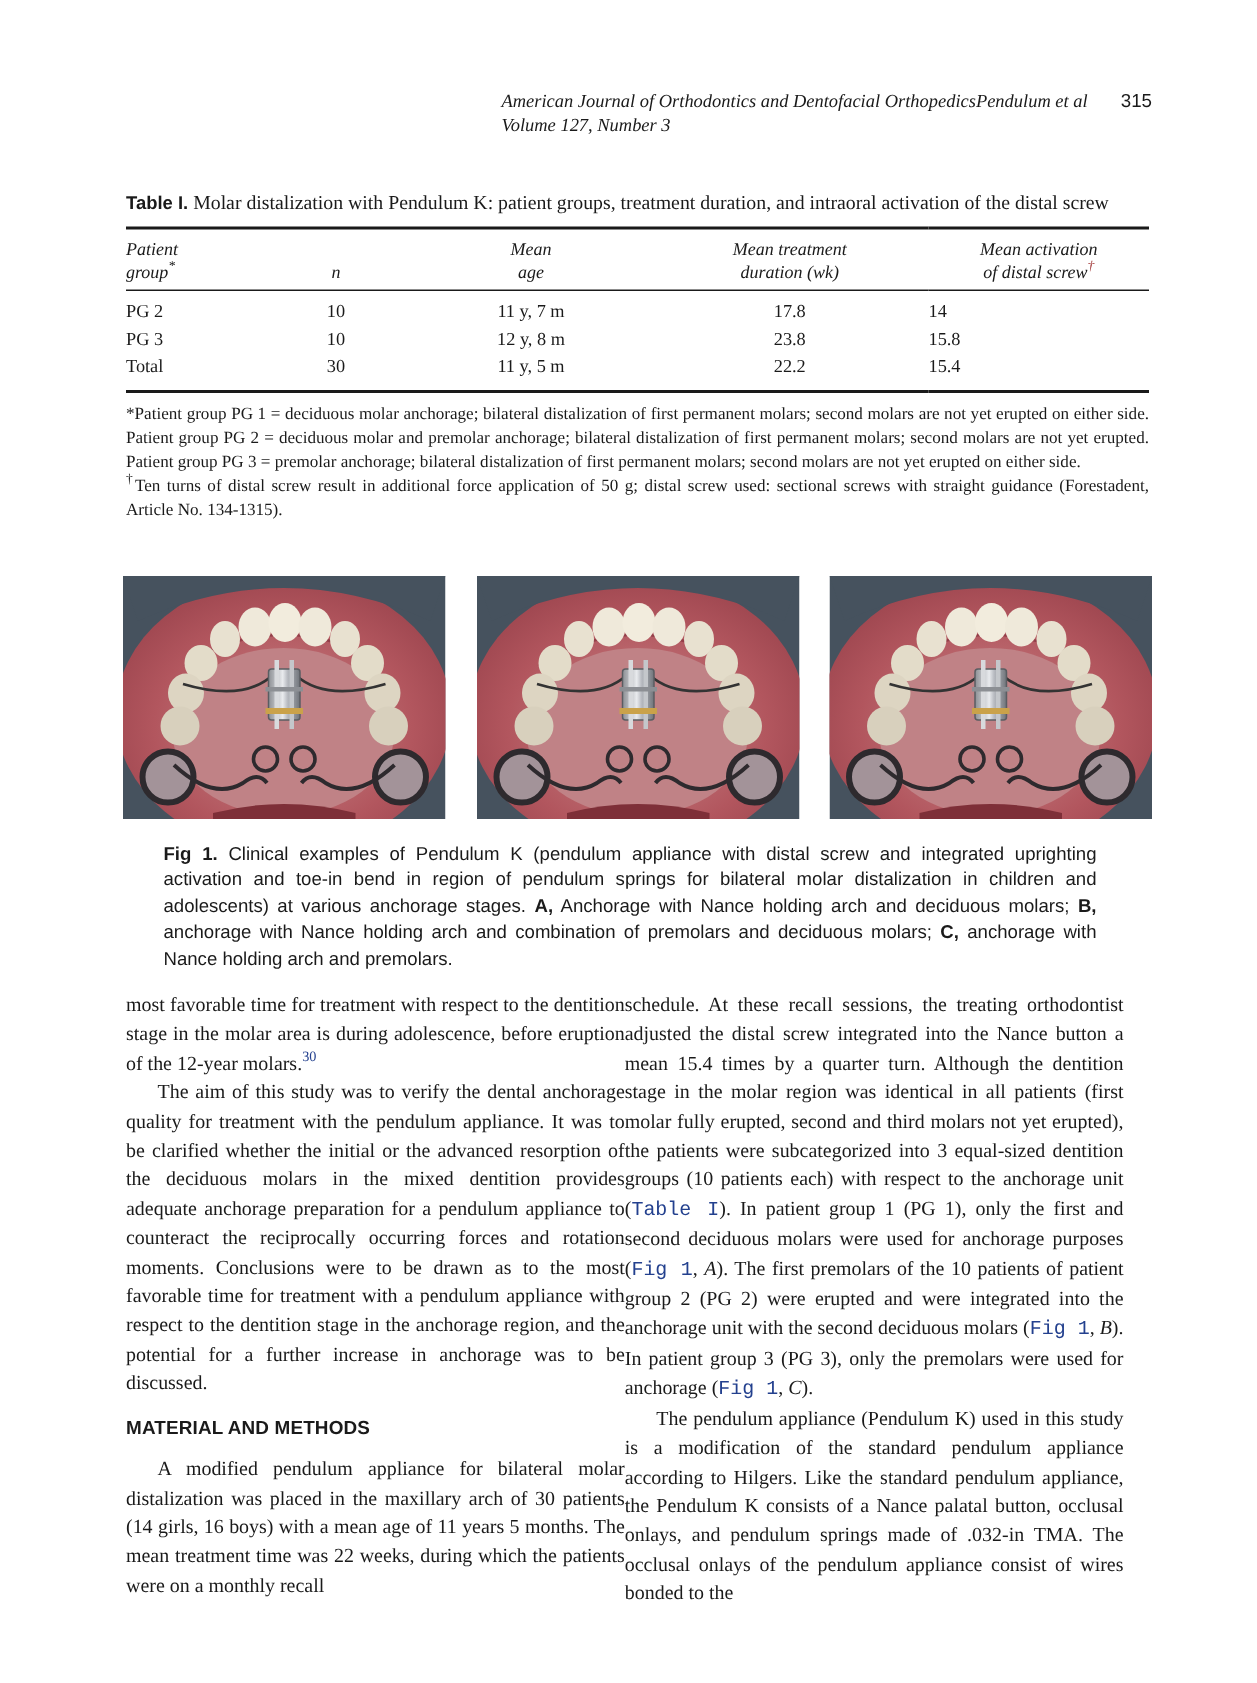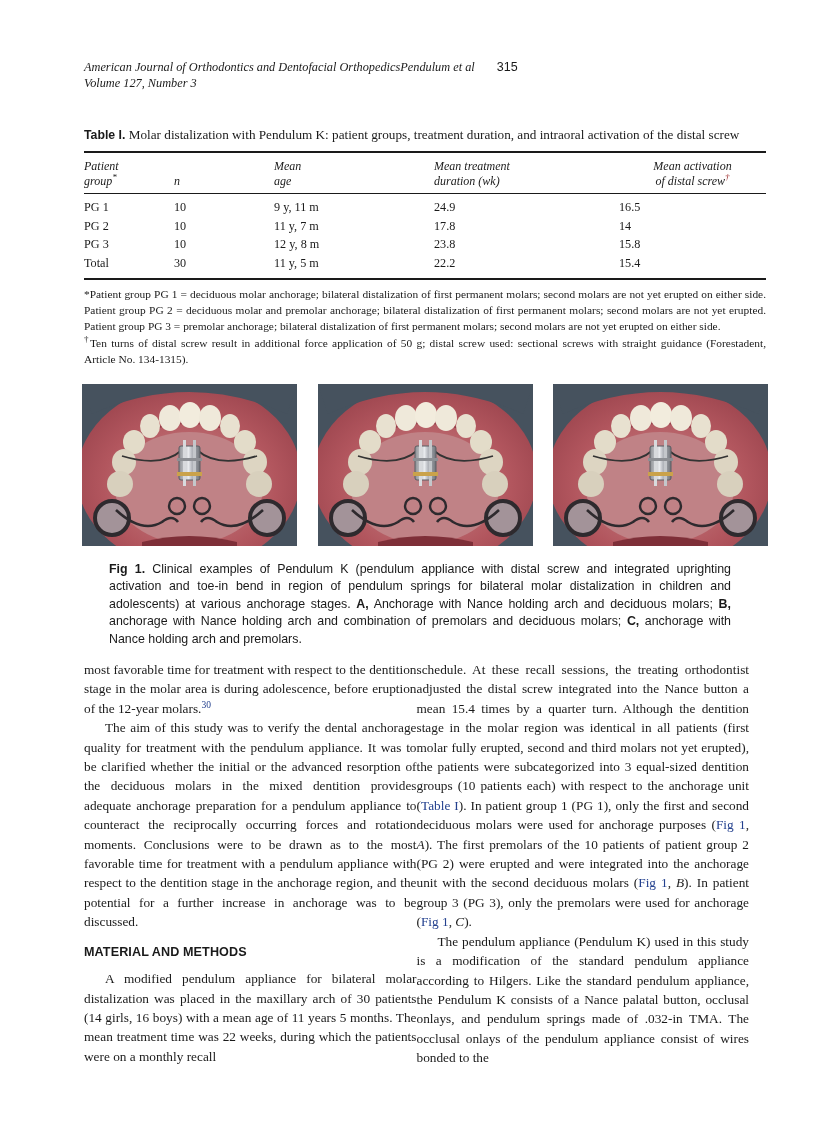--- a/index.html
+++ b/index.html
@@ -9,21 +9,21 @@
     width: 838px; height: 1122px;
     margin: 0 auto;
     background: #ffffff;
     font-family: "Liberation Serif", serif;
     color: #1a1a1a;
     overflow: hidden;
   }
   
   .running-head {
     position: absolute; top: 60px; left: 84px; right: 70px;
-    display: flex; justify-content: flex-start; align-items: flex-start;
+    display: flex; justify-content: flex-end; align-items: flex-start;
     font-size: 12.3px; line-height: 15.5px;
   }
   .running-head .left { font-style: italic; }
   .running-head .right { white-space: nowrap; }
   .running-head .authors { font-style: italic; }
   .running-head .pagenum { font-weight: normal; font-style: normal; margin-left: 19px; font-family: "Liberation Sans", sans-serif; font-size: 12.5px; }
   
   .table-block { position: absolute; top: 126px; left: 84px; width: 682px; }
   .tbl-caption { font-size: 13.2px; line-height: 18px; margin-bottom: 7px; }
   .tbl-caption .cap-label { font-family: "Liberation Sans", sans-serif; font-weight: bold; font-size: 12.3px; }
@@ -31,39 +31,39 @@
     border-top: 2px solid #1a1a1a; border-bottom: 2px solid #1a1a1a; }
   table.data thead tr { border-bottom: 1.2px solid #1a1a1a; }
   table.data th { font-style: italic; font-weight: normal; font-size: 12px; line-height: 14.5px;
     padding: 6px 0 5px 0; vertical-align: bottom; }
   table.data th .l1, table.data th .l2 { display: block; font-family: Liberation Serif, serif; }
   table.data td { font-size: 12.2px; line-height: 13.5px; padding: 2.5px 0; }
   table.data tbody tr:first-child td { padding-top: 7px; }
   table.data tbody tr:last-child td { padding-bottom: 8px; }
   .col-1 { width: 90px; }  .col-2 { width: 100px; } .col-3 { width: 160px; }
   .col-4 { width: 185px; } .col-5 { width: 147px; }
-  .a-left { text-align: left; } .a-center { text-align: left; } .a-right { text-align: center; }
+  .a-left { text-align: left; } .a-center { text-align: center; } .a-right { text-align: center; }
   td.c5 { text-align: left; padding-left: 68px; }
   sup { font-size: 9px; line-height: 0; }
   .sup-red { color: #9b2a2a; }
   .footnotes { margin-top: 6px; font-size: 11.4px; line-height: 16.2px; text-align: justify; }
   .footnotes p { margin: 0; }
   
   .figure-block { position: absolute; top: 384px; left: 82px; width: 686px; }
   .photo-row { display: flex; justify-content: space-between; }
   .photo { width: 215px; height: 162px; display: block; }
   .photo + .photo {}
   .fig-caption {
     margin: 15px 0 0 27px; width: 622px;
     font-family: "Liberation Sans", sans-serif;
     font-size: 12.4px; line-height: 17.4px; text-align: justify;
   }
   .seg-b { font-weight: bold; }
   .seg-i { font-style: italic; }
-  .seg-link { color: #23408e; }
+  .seg-link { color: #23408e; font-family: Liberation Mono, monospace; }
   sup.seg-sup-link { color: #23408e; font-size: 9.5px; }
   
   .body-cols { position: absolute; top: 660px; left: 84px; width: 682px;
     display: flex; }
   .col { width: 332.5px; font-size: 13.3px; line-height: 19.4px; text-align: justify; }
   .col p { margin: 0; }
   .col p.indent { text-indent: 21px; }
   .col h2 { font-family: "Liberation Sans", sans-serif; font-size: 12.6px;
     margin: 11px 0 7px 0; letter-spacing: 0.1px; text-align: left; }
   
@@ -173,27 +173,20 @@
               <span class="l2">duration (wk)</span>
             </th>
             <th class="a-right">
               <span class="l1">Mean activation</span>
               <span class="l2">of distal screw<sup class="sup-red">†</sup></span>
             </th>
           </tr>
       </thead>
       <tbody id="tbl-body">
           <tr>
-            <td class="a-left">PG 1</td>
-            <td class="a-center">10</td>
-            <td class="a-center">9 y, 11 m</td>
-            <td class="a-center">24.9</td>
-            <td class="c5">16.5</td>
-          </tr>
-          <tr>
             <td class="a-left">PG 2</td>
             <td class="a-center">10</td>
             <td class="a-center">11 y, 7 m</td>
             <td class="a-center">17.8</td>
             <td class="c5">14</td>
           </tr>
           <tr>
             <td class="a-left">PG 3</td>
             <td class="a-center">10</td>
             <td class="a-center">12 y, 8 m</td>

